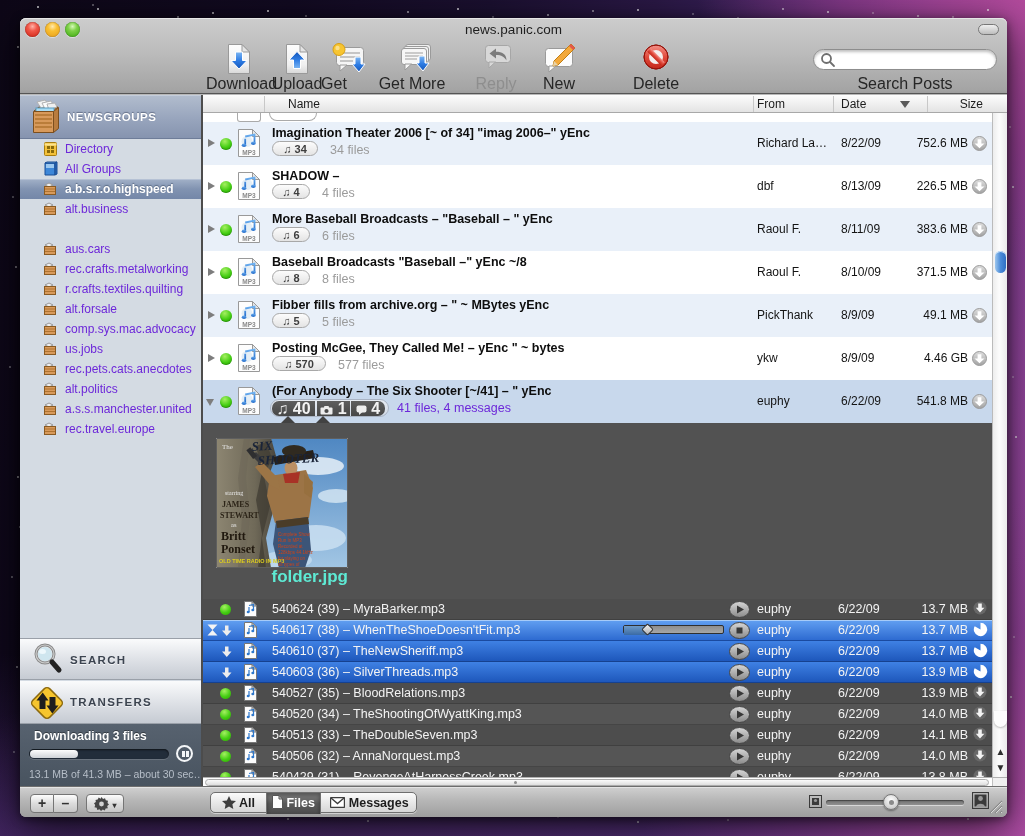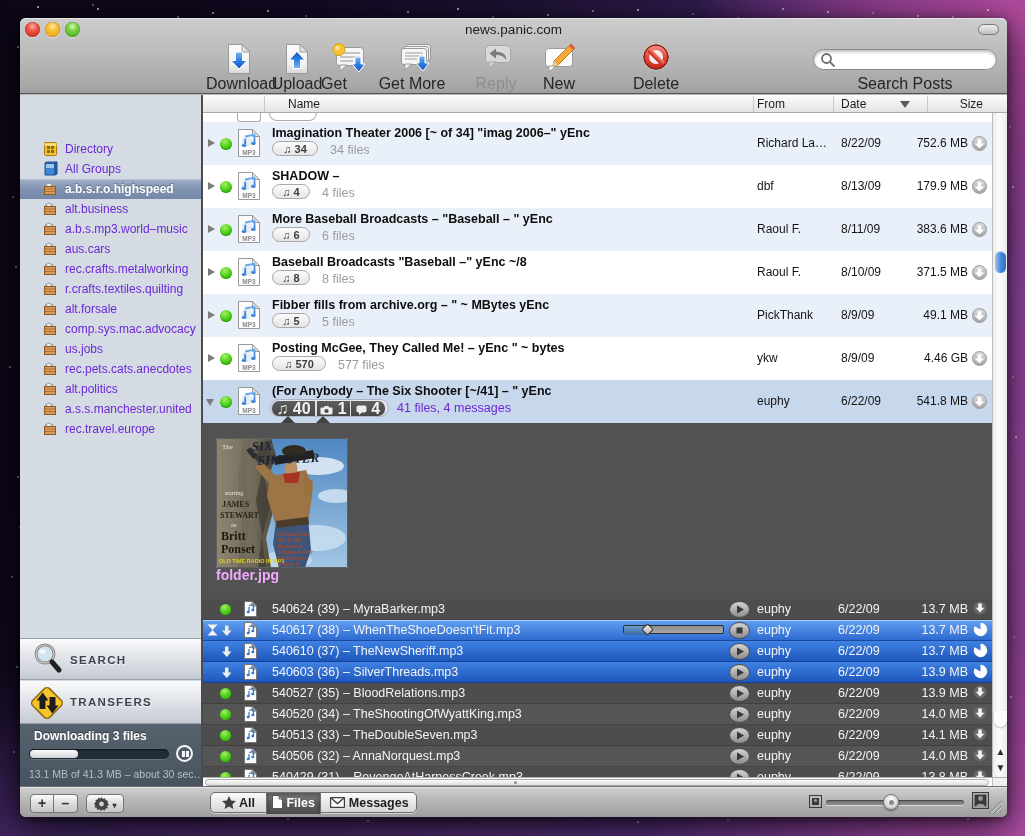--- a/index.html
+++ b/index.html
@@ -75,21 +75,21 @@
 .pfiles { position:absolute; top:21px; font-size:12.5px; color:#9b9b9b; }
 .cfrom, .cdate { position:absolute; top:14px; font-size:12px; color:#141414; }
 .cfrom { left:554px; } .cdate { left:638px; }
 .csize { position:absolute; left:655px; width:110px; top:14px; text-align:right; font-size:12px; color:#141414; }
 .dlc { position:absolute; left:769px; top:14px; }
 .dcap { position:absolute; left:67px; top:19px; width:119px; height:18px; border-radius:9px; background:linear-gradient(#e6ebf2,#d2dbe7); border:1px solid #aab4c4; }
 .dpill { position:absolute; top:21px; height:15px; background:linear-gradient(#5e5e5e,#474747); font-size:16px; font-weight:bold; color:#f2f2f2; text-align:center; line-height:15px; }
 #expand { position:absolute; left:0; top:328px; width:789px; height:176px; background:#525252; }
 .uptri { position:absolute; top:-7px; width:0; height:0; border-left:7px solid transparent; border-right:7px solid transparent; border-bottom:7px solid #424242; }
 #thumb { position:absolute; left:13px; top:15px; width:132px; height:130px; }
-#thumblabel { position:absolute; left:13px; top:144px; width:132px; text-align:left; font-size:14px; font-weight:bold; color:#f0abfc; }
+#thumblabel { position:absolute; left:13px; top:144px; width:132px; text-align:right; font-size:17px; font-weight:bold; color:#5eead4; }
 .frow { position:absolute; left:0; width:789px; height:21px; font-size:12.5px; color:#f3f3f3; }
 .frow.n1 { background:#4d4d4d; box-shadow:inset 0 -1px 0 #404040; }
 .frow.n2 { background:#555555; box-shadow:inset 0 -1px 0 #454545; }
 .frow.s1 { background:linear-gradient(#62a0f2,#2b68cf); box-shadow:inset 0 1px 0 #a6cbf8, inset 0 -1px 0 #1a4aa0; }
 .frow.s2 { background:linear-gradient(#3f81e4,#1c55b9); box-shadow:inset 0 -1px 0 #16418f; }
 .ftext { position:absolute; left:69px; top:3px; white-space:nowrap; }
 .fgdot { position:absolute; left:17px; top:5px; width:11px; height:11px; border-radius:50%; background:radial-gradient(circle at 40% 28%, #a5ef62, #44ce13 55%, #2f9e05); }
 .mp3s { position:absolute; left:41px; top:2px; }
 .playbtn { position:absolute; left:526px; top:2px; }
 .slider { position:absolute; left:420px; top:5px; width:101px; height:9px; background:linear-gradient(#8e8e8e,#a6a6a6); border:1px solid #2f2f2f; border-radius:2px; }
@@ -216,20 +216,38 @@
     <div id="searchfield">
       <svg width="16" height="16" style="position:absolute;left:6px;top:2px" viewBox="0 0 16 16">
         <circle cx="6.5" cy="6.5" r="4.5" fill="none" stroke="#6e6e6e" stroke-width="1.8"></circle>
         <line x1="10" y1="10" x2="14" y2="14" stroke="#6e6e6e" stroke-width="1.8" stroke-linecap="round"></line>
       </svg>
     </div>
     <div class="tblabel" style="left:835px;width:100px">Search Posts</div>
   </div>
   <div id="content">
     <div id="sidebar">
+      <div id="ng-header">
+        <svg width="34" height="36" style="position:absolute;left:9px;top:4px" viewBox="0 0 34 36">
+          <path d="M5 12 L10 8 H29 L24 12 Z" fill="#c98b4e" stroke="#7c4f1e"></path>
+          <g>
+            <polygon points="8,3 16,1 20,6 12,9" fill="#f4f4f4" stroke="#b0b0b0"></polygon>
+            <polygon points="13,4 22,2 25,7 16,10" fill="#fbfbfb" stroke="#b0b0b0"></polygon>
+            <polygon points="18,5 26,4 28,8 20,11" fill="#f0f0f0" stroke="#b0b0b0"></polygon>
+          </g>
+          <rect x="7" y="9" width="18" height="5" fill="#a9ddf4" stroke="#5a9cc0"></rect>
+          <path d="M4.5 12.5 H24.5 V33.5 H4.5 Z" fill="#d89a5b" stroke="#7c4f1e"></path>
+          <path d="M24.5 12.5 L29.5 8.5 V29.5 L24.5 33.5 Z" fill="#b97c3e" stroke="#7c4f1e"></path>
+          <line x1="6" y1="16" x2="23" y2="16" stroke="#b0732f" stroke-width="1.5"></line>
+          <line x1="6" y1="20" x2="23" y2="20" stroke="#b0732f" stroke-width="1.5"></line>
+          <line x1="6" y1="24" x2="23" y2="24" stroke="#b0732f" stroke-width="1.5"></line>
+          <line x1="6" y1="28" x2="23" y2="28" stroke="#b0732f" stroke-width="1.5"></line>
+        </svg>
+        <span>NEWSGROUPS</span>
+      </div>
       <div class="sbrow" style="top:44px">
           <svg class="sbi" width="16" height="16" viewBox="0 0 16 16">
             <rect x="2.5" y="1.5" width="12" height="13" rx="1" fill="#f3c13a" stroke="#a97d10"></rect>
             <path d="M2.5 2.5 h12 v2 h-12 Z" fill="#fbe391"></path>
             <rect x="5" y="5" width="3" height="3" fill="#8a6a0a"></rect>
             <rect x="9" y="5" width="3" height="3" fill="#8a6a0a"></rect>
             <rect x="5" y="9" width="3" height="3" fill="#8a6a0a"></rect>
             <rect x="9" y="9" width="3" height="3" fill="#8a6a0a"></rect>
           </svg>
           <span>Directory</span>
@@ -253,26 +271,20 @@
           <span>a.b.s.r.o.highspeed</span>
         </div>
       <div class="sbrow" style="top:104px">
           <svg class="sbi fol" width="16" height="16" viewBox="0 0 16 16">
             <polygon points="3,4 7,2 11,4 7,6" fill="#eee" stroke="#999"></polygon>
             <rect x="2.5" y="5.5" width="11" height="8" fill="#d89a5b" stroke="#8a5a22"></rect>
             <line x1="3" y1="8" x2="13" y2="8" stroke="#b0732f"></line>
             <line x1="3" y1="10.5" x2="13" y2="10.5" stroke="#b0732f"></line>
           </svg>
           <span>alt.business</span>
-        </div>
-      <div class="sbrow" style="top:124px">
-          <svg class="sbi fol" width="16" height="16">
-            <use href="#fo"></use>
-          </svg>
-          <span>a.b.s.mp3.world–music</span>
         </div>
       <div class="sbrow" style="top:144px">
           <svg class="sbi fol" width="16" height="16">
             <use href="#fo"></use>
           </svg>
           <span>aus.cars</span>
         </div>
       <div class="sbrow" style="top:164px">
           <svg class="sbi fol" width="16" height="16">
             <use href="#fo"></use>
@@ -459,21 +471,21 @@
         <div class="disc"></div>
           <div class="gdot"></div>
           <svg class="mp3b" width="24" height="30">
             <use href="#mp3bG"></use>
           </svg>
         <div class="ptitle">SHADOW –</div>
         <div class="pill" style="left:69px;width:38px">♫ 4</div>
           <div class="pfiles" style="left:119px">4 files</div>
         <div class="cfrom">dbf</div>
           <div class="cdate">8/13/09</div>
-          <div class="csize">179.9 MB</div>
+          <div class="csize">226.5 MB</div>
         <svg class="dlc" width="15" height="15">
             <use href="#dlcG"></use>
           </svg>
       </div>
       <div class="prow" style="top:113px;background:#e9f0f9">
         <div class="disc"></div>
           <div class="gdot"></div>
           <svg class="mp3b" width="24" height="30">
             <use href="#mp3bG"></use>
           </svg>

